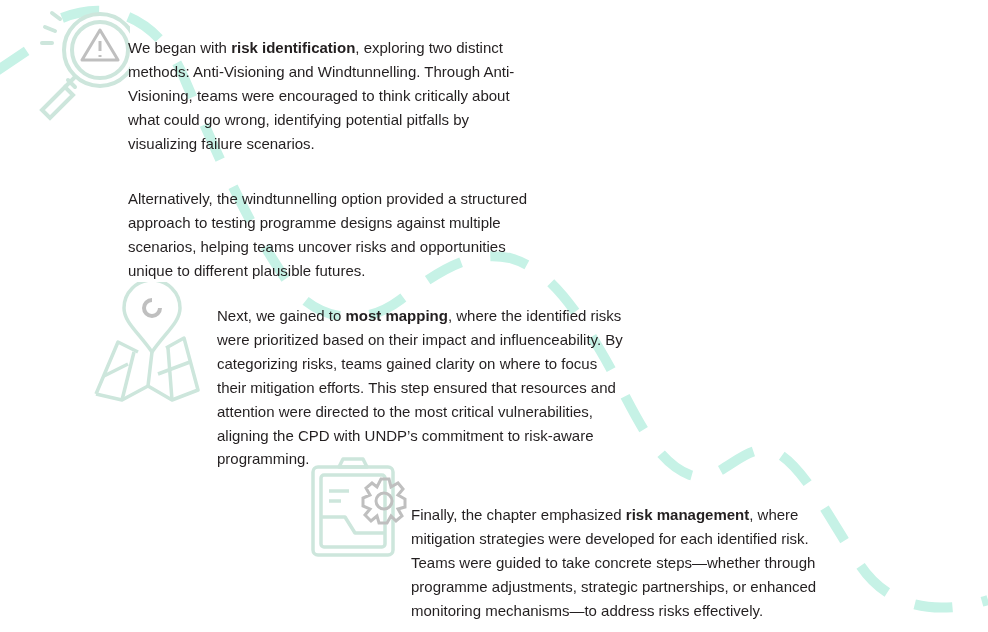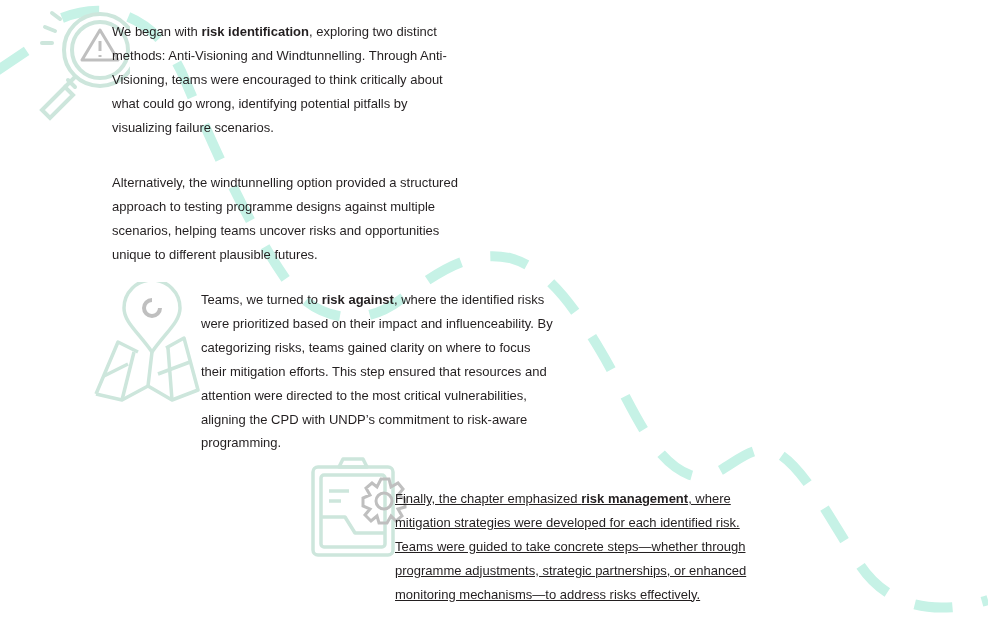--- a/index.html
+++ b/index.html
@@ -1,25 +1,25 @@
 <!DOCTYPE html>
 <html><head>
 <meta charset="utf-8">
 <style>
   html, body { margin:0; padding:0; }
   body { width:988px; height:632px; background:#ffffff; position:relative; overflow:hidden;
          font-family:"Liberation Sans", sans-serif; color:#231f20; }
   .bg-path { position:absolute; left:0; top:0; width:988px; height:632px; z-index:0; }
   .icon { position:absolute; z-index:1; }
-  .para { position:absolute; z-index:2; font-size:13px; line-height:23.9px; margin:0; white-space:pre-line; }
+  .para { position:absolute; z-index:2; font-size:15px; line-height:23.9px; margin:16px; white-space:pre-line; }
   .para b { font-weight:bold; }
   #p1 { left:112px; top:20px; width:540px; }
   #p2 { left:112px; top:171px; width:560px; }
   #p3 { left:201px; top:288px; width:560px; }
-  #p4 { left:395px; top:487px; width:560px;text-decoration:underline; }
+  #p4 { left:395px; top:487px; width:560px; }
 </style>
 </head>
 <body>
 
 <svg class="bg-path" viewBox="0 0 988 632">
   <path d="M -5 72 L 40 42 M 62 18 C 120 -5 165 30 185 80 C 215 150 250 230 290 285 C 315 318 360 330 400 300 C 440 270 470 250 510 258 C 545 268 570 300 600 350 C 630 400 650 460 690 475 C 720 485 740 445 770 450 C 800 458 830 520 860 565 C 890 610 940 615 988 600" fill="none" stroke="#c6f2e6" stroke-width="10" stroke-dasharray="38 30" stroke-linecap="butt"></path>
 </svg>
 
 <svg class="icon" style="left:30px;top:5px;" width="100" height="120" viewBox="0 0 100 120">
   <g fill="none" stroke="#cde6dc" stroke-width="4" stroke-linecap="round">
@@ -65,21 +65,21 @@
 methods: Anti-Visioning and Windtunnelling. Through Anti-
 Visioning, teams were encouraged to think critically about
 what could go wrong, identifying potential pitfalls by
 visualizing failure scenarios.</span></p>
 
 <p class="para" id="p2"><span>Alternatively, the windtunnelling option provided a structured
 approach to testing programme designs against multiple
 scenarios, helping teams uncover risks and opportunities
 unique to different plausible futures.</span></p>
 
-<p class="para" id="p3"><span>Teams, we turned to </span><b>risk against</b><span>, where the identified risks
+<p class="para" id="p3"><span>Next, we gained to </span><b>most mapping</b><span>, where the identified risks
 were prioritized based on their impact and influenceability. By
 categorizing risks, teams gained clarity on where to focus
 their mitigation efforts. This step ensured that resources and
 attention were directed to the most critical vulnerabilities,
 aligning the CPD with UNDP’s commitment to risk-aware
 programming.</span></p>
 
 <p class="para" id="p4"><span>Finally, the chapter emphasized </span><b>risk management</b><span>, where
 mitigation strategies were developed for each identified risk.
 Teams were guided to take concrete steps—whether through

